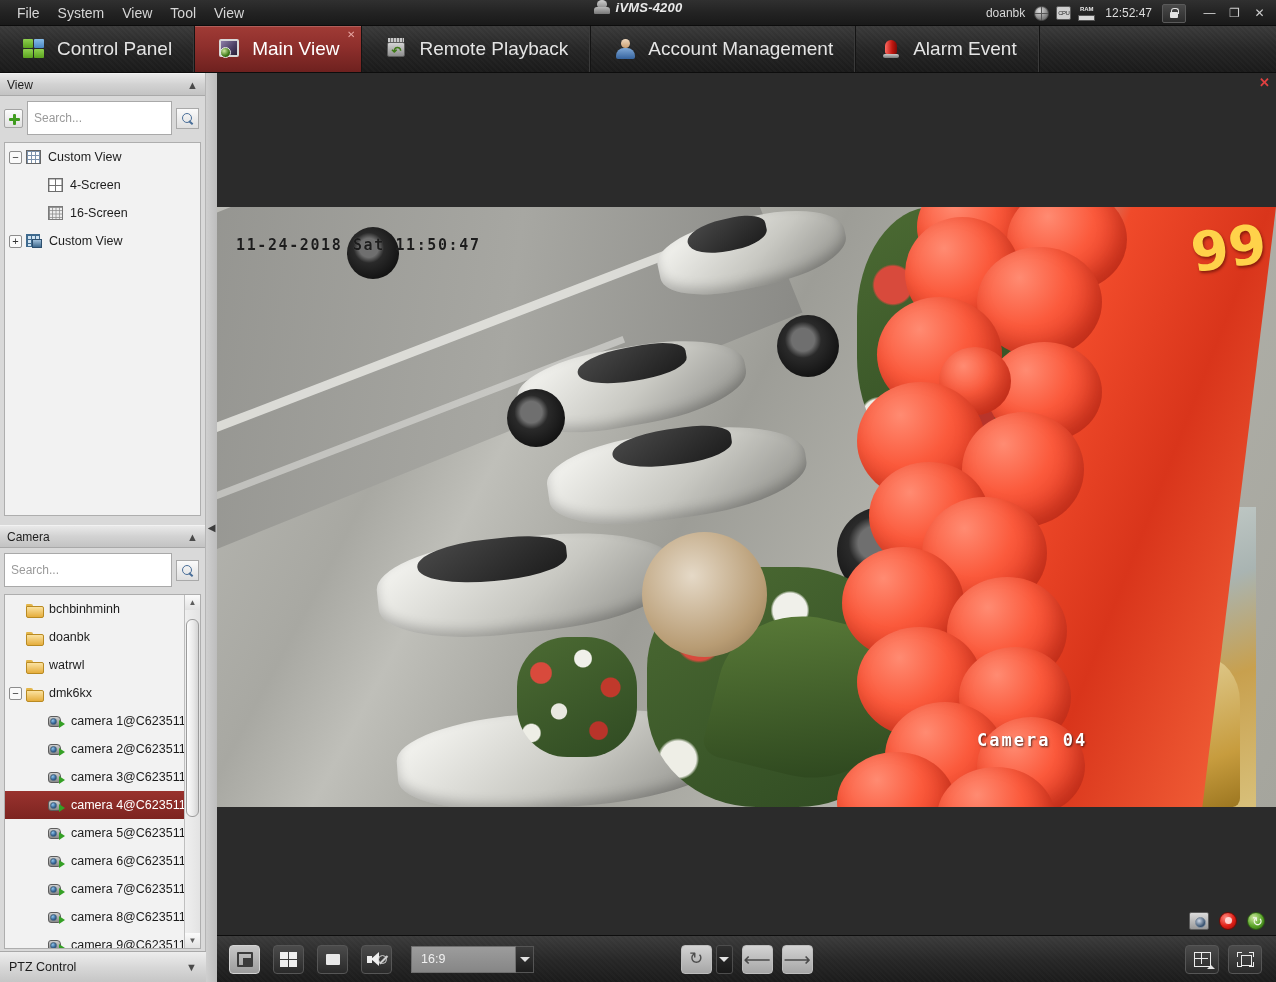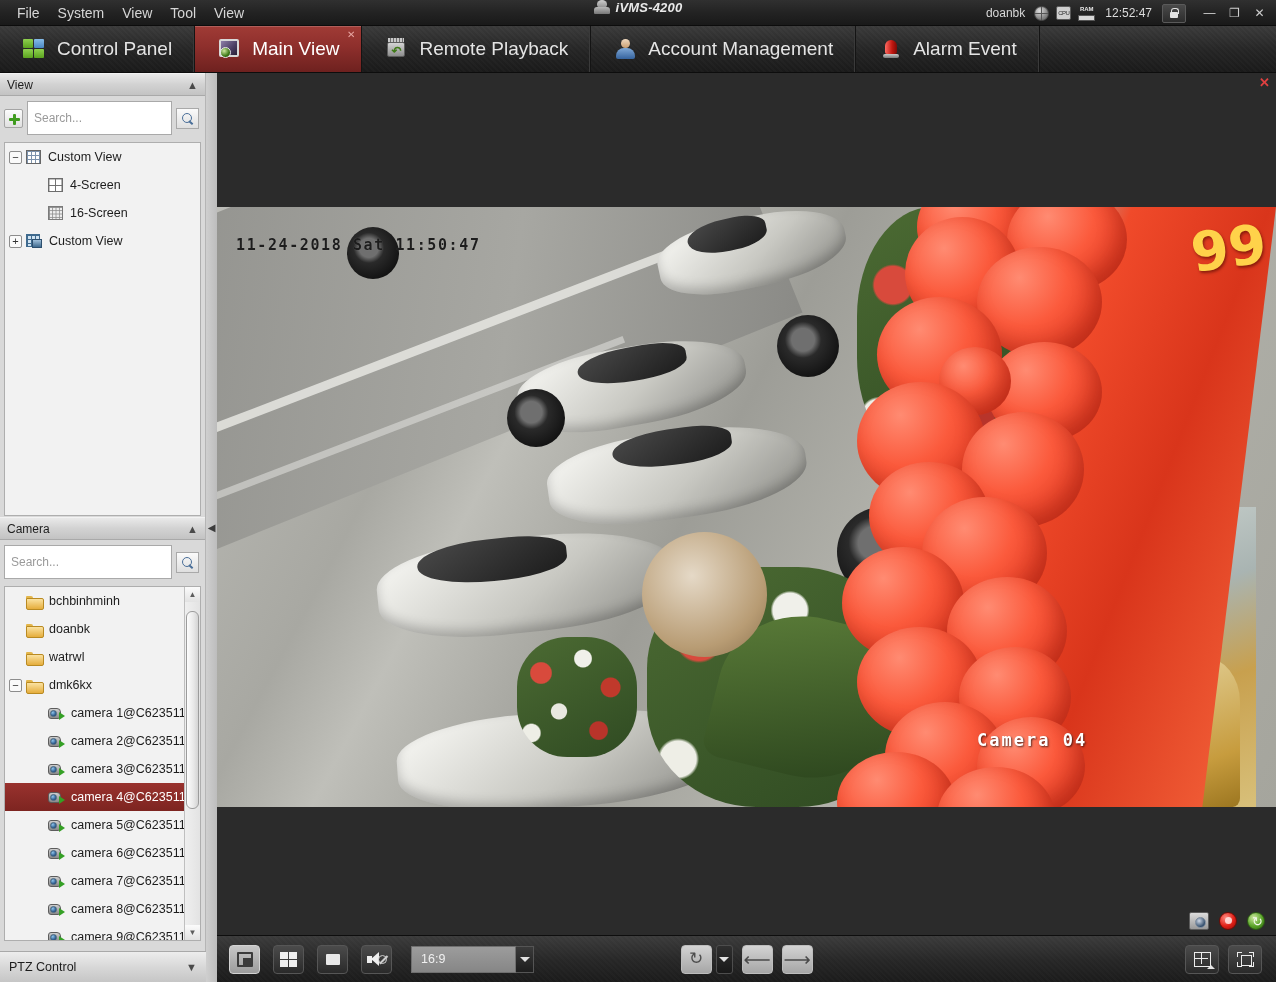--- a/index.html
+++ b/index.html
@@ -737,21 +737,21 @@
           <span class="ic-screen16"></span>
           <span>16-Screen</span>
         </div>
         <div class="tree-row " style="padding-left:4px">
           <span class="expander">+</span>
           <span class="ic-custview"></span>
           <span>Custom View</span>
         </div>
       </div>
 
-    <div class="panel-header" style="margin-top:1px">
+    <div class="panel-header" style="margin-top:9px">
       <span class="panel-title">Camera</span>
       <span class="chev">▲</span>
     </div>
     <div class="searchrow">
       <span class="searchbox">
         <input type="text" placeholder="Search..." style="">
       </span>
       <span class="searchgo">
         <span class="mag"></span>
       </span>

